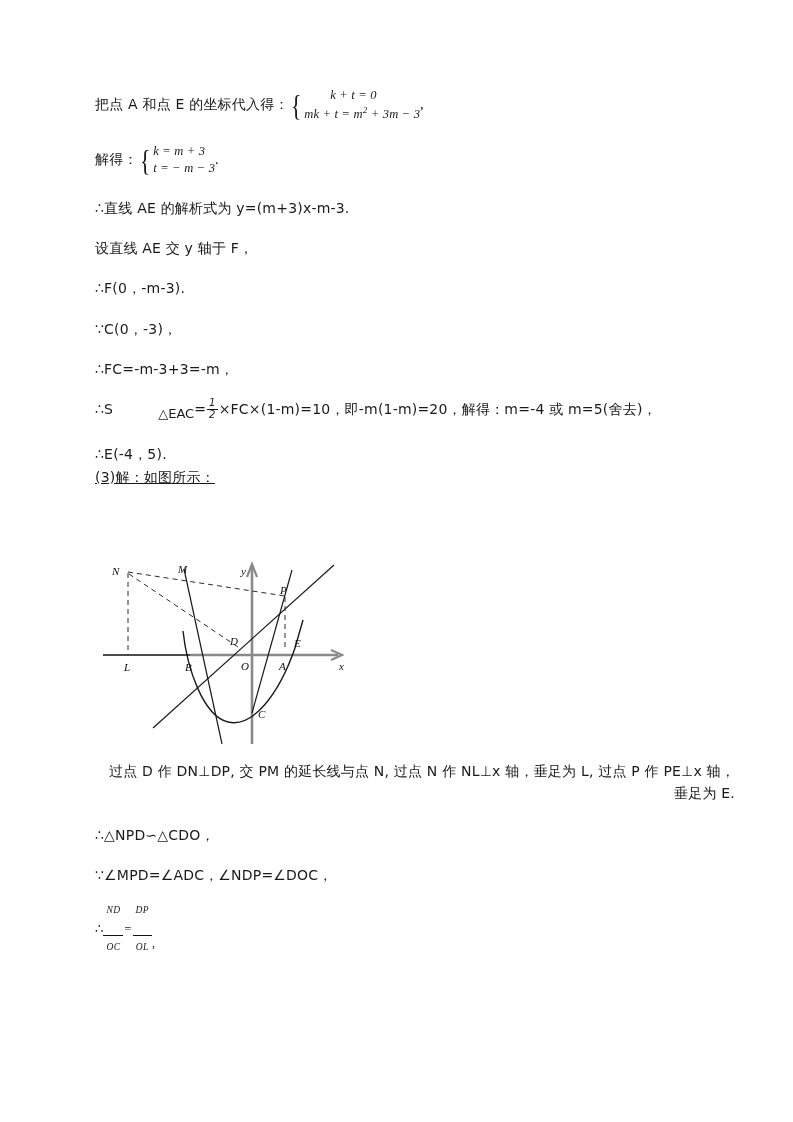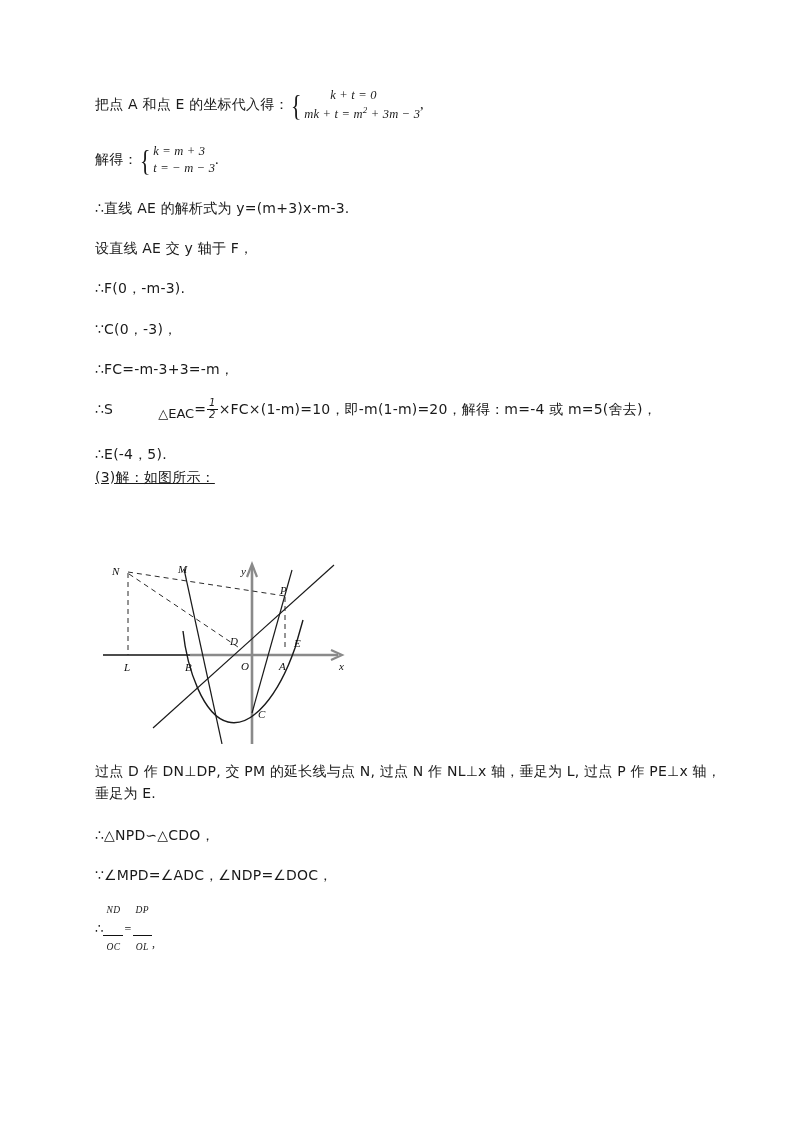--- a/index.html
+++ b/index.html
@@ -199,21 +199,21 @@
       <text class="fig-label" x="90" y="123">B</text>
       <text class="fig-label" x="184" y="122">A</text>
       <text class="fig-label" x="163" y="170">C</text>
       <text class="fig-label" x="146" y="122">O</text>
       <text class="fig-label" x="244" y="122">x</text>
       <text class="fig-label" x="146" y="27">y</text>
     </svg>
   </div>
 
   <div class="content" style="top:760px;">
-    <div class="line cn wrap" style="line-height:1.6;">过点 D 作 DN⊥DP, 交 PM 的延长线与点 N, 过点 N 作 NL⊥x 轴，垂足为 L, 过点 P 作 PE⊥x 轴，垂足为 E.</div>
+    <div class="line cn wrap" style="line-height:1.6;text-align:right;">过点 D 作 DN⊥DP, 交 PM 的延长线与点 N, 过点 N 作 NL⊥x 轴，垂足为 L, 过点 P 作 PE⊥x 轴，垂足为 E.</div>
     <div class="line cn">∴△NPD∽△CDO，</div>
     <div class="line cn" style="margin-top:16px;">∵∠MPD=∠ADC，∠NDP=∠DOC，</div>
     <div class="line fracline" style="margin-top:14px;">
       <span class="cn" style="font-size:13px;">∴</span>
         <span class="bigfrac">
           <span class="num">ND</span>
           <span class="den">OC</span>
         </span>
         <span class="eqsign">=</span>
         <span class="bigfrac">

